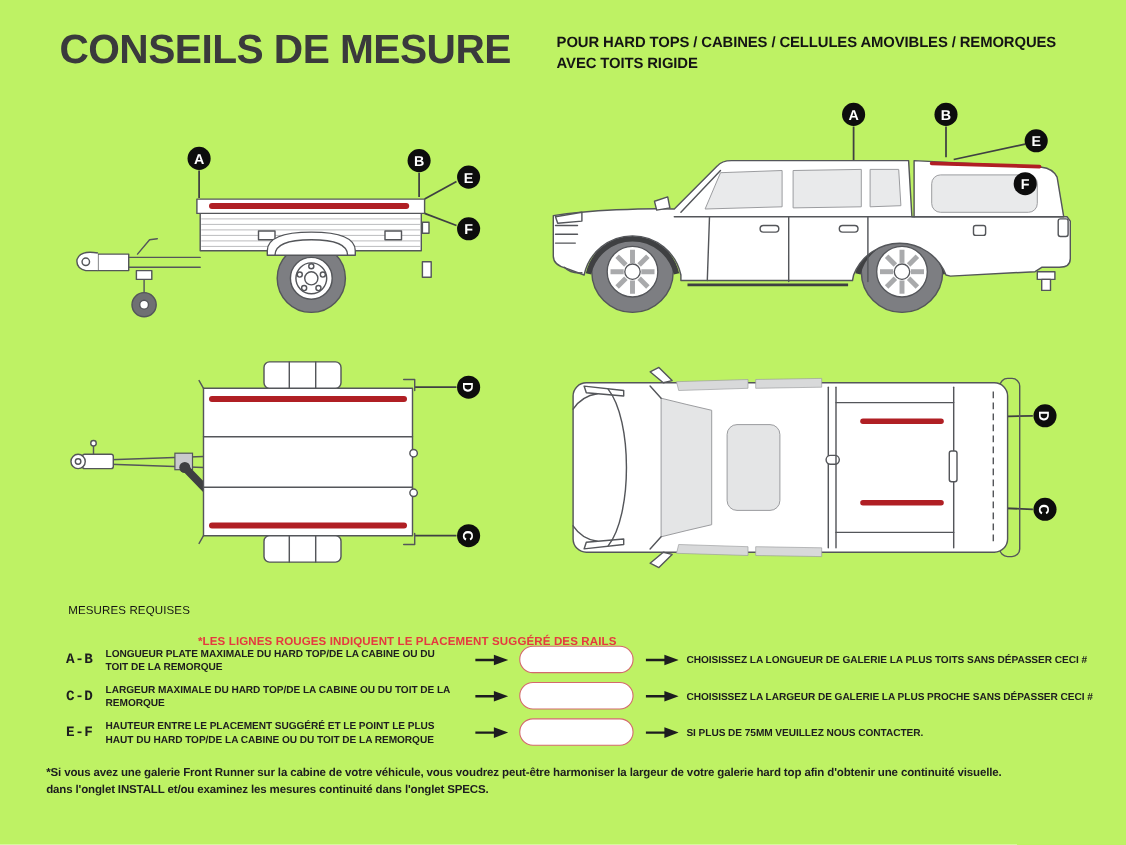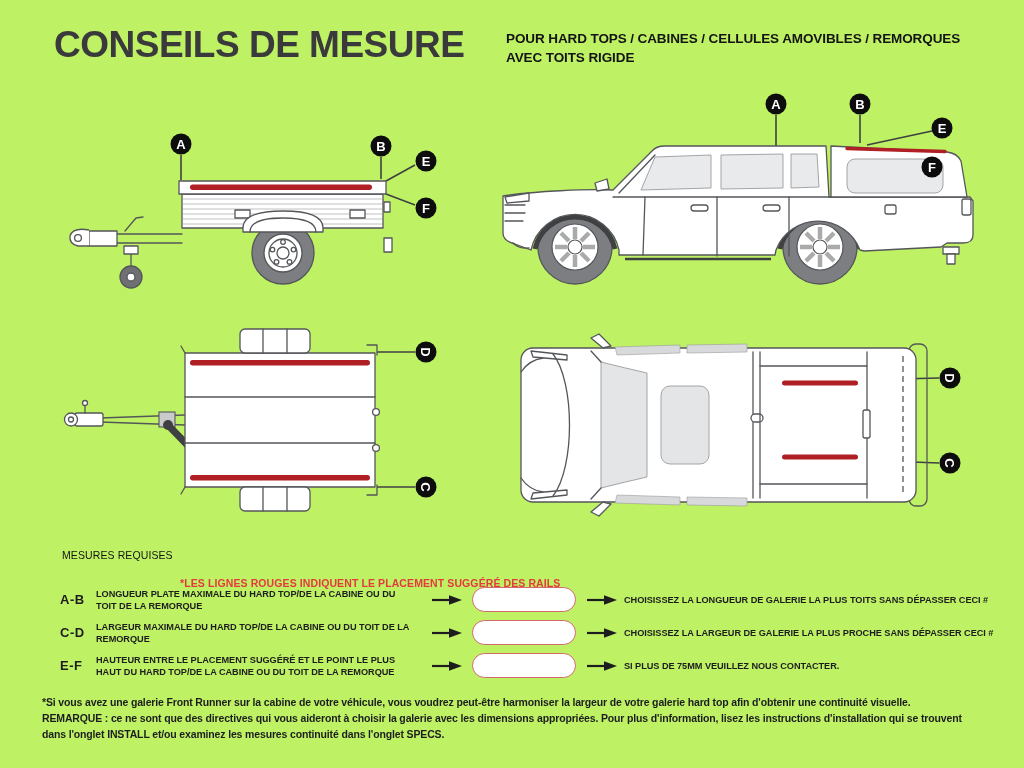--- a/index.html
+++ b/index.html
@@ -28,21 +28,21 @@
              font-weight:bold; text-anchor:middle; dominant-baseline:central; }
   svg .mkc { fill:#0d0d0d; }
 
   .m-head { position:absolute; left:62px; top:549px; font-size:10.5px; font-weight:normal;
             letter-spacing:0.1px; color:#141414; }
   .m-note { position:absolute; left:180px; top:549px; font-size:10.5px; font-weight:bold;
             letter-spacing:0.1px; }
   .m-rows { position:absolute; left:60px; top:583px; width:952px; }
   .mrow { display:grid; grid-template-columns:36px 330px 42px 112px 44px auto;
           align-items:center; height:33px; }
-  .mrange { font-size:13px; font-weight:bold; letter-spacing:0.5px; }
+  .mrange { font-size:13px; font-weight:bold; letter-spacing:0.5px;font-family:Liberation Mono, monospace; }
   .mdesc  { font-size:9.2px; font-weight:bold; line-height:12px; letter-spacing:-0.05px;
             padding-right:14px; }
   .marrow { display:flex; justify-content:center; align-items:center; }
   .mpill  { width:104px; height:25px; border:1.6px solid #d4696d; border-radius:13px;
             background:#fff; margin:0 auto; }
   .minstr { font-size:9.2px; font-weight:bold; line-height:12px; letter-spacing:-0.05px; }
 
   .footer { position:absolute; left:42px; top:694px; width:975px; font-size:10.5px;
             font-weight:bold; line-height:16px; letter-spacing:-0.15px; color:#1d1d1f; }
   .footer div { white-space:nowrap; }
@@ -361,17 +361,16 @@
       </div>
       <div class="minstr">
         <div>SI PLUS DE 75MM VEUILLEZ NOUS CONTACTER.</div>
       </div>
     </div>
 
   </div>
 
   <div class="footer">
     <div>*Si vous avez une galerie Front Runner sur la cabine de votre véhicule, vous voudrez peut-être harmoniser la largeur de votre galerie hard top afin d'obtenir une continuité visuelle.</div>
-    <div>REMARQUE : ce ne sont que des directives qui vous aideront à choisir la galerie avec les dimensions appropriées. Pour plus d'information, lisez les instructions d'installation qui se trouvent</div>
     <div>dans l'onglet INSTALL et/ou examinez les mesures continuité dans l'onglet SPECS.</div>
   </div>
 
 </div>
 
 </body></html>

